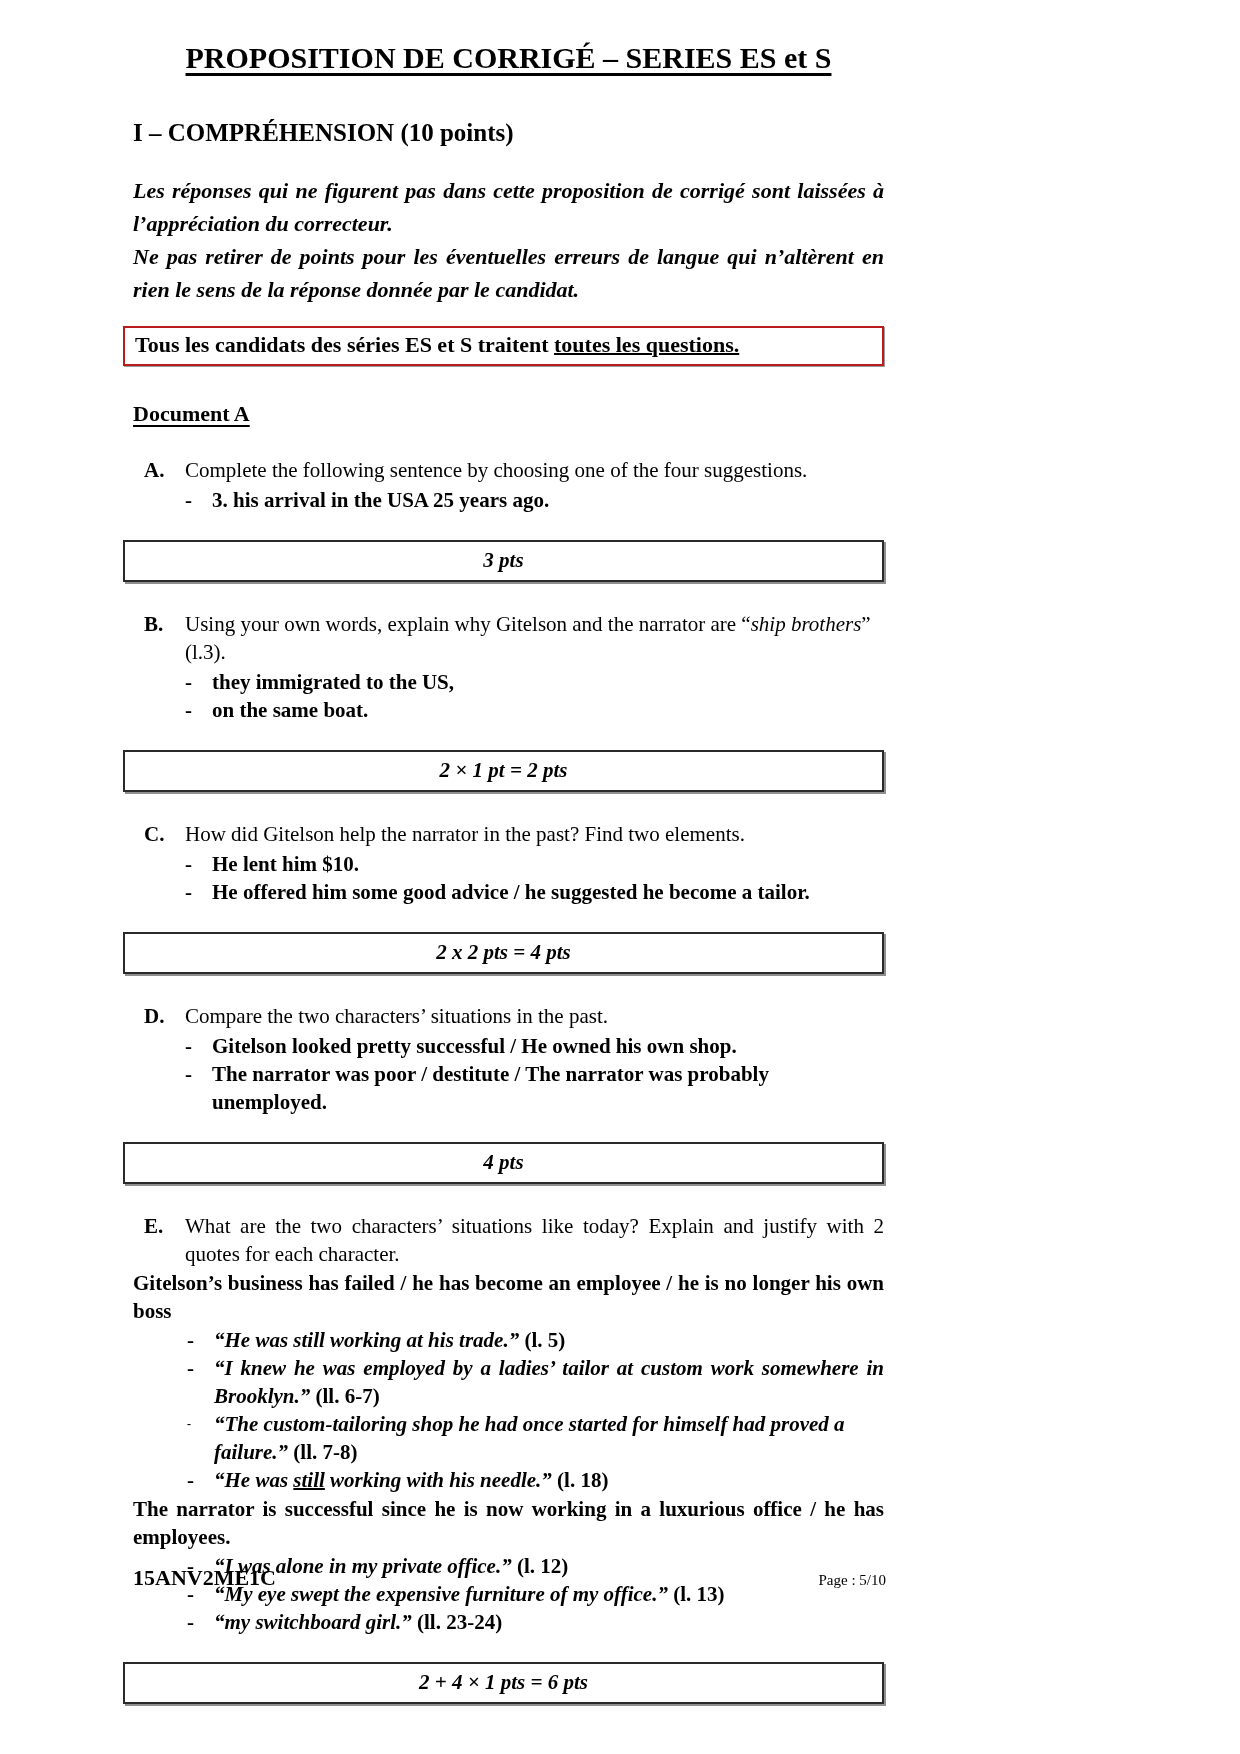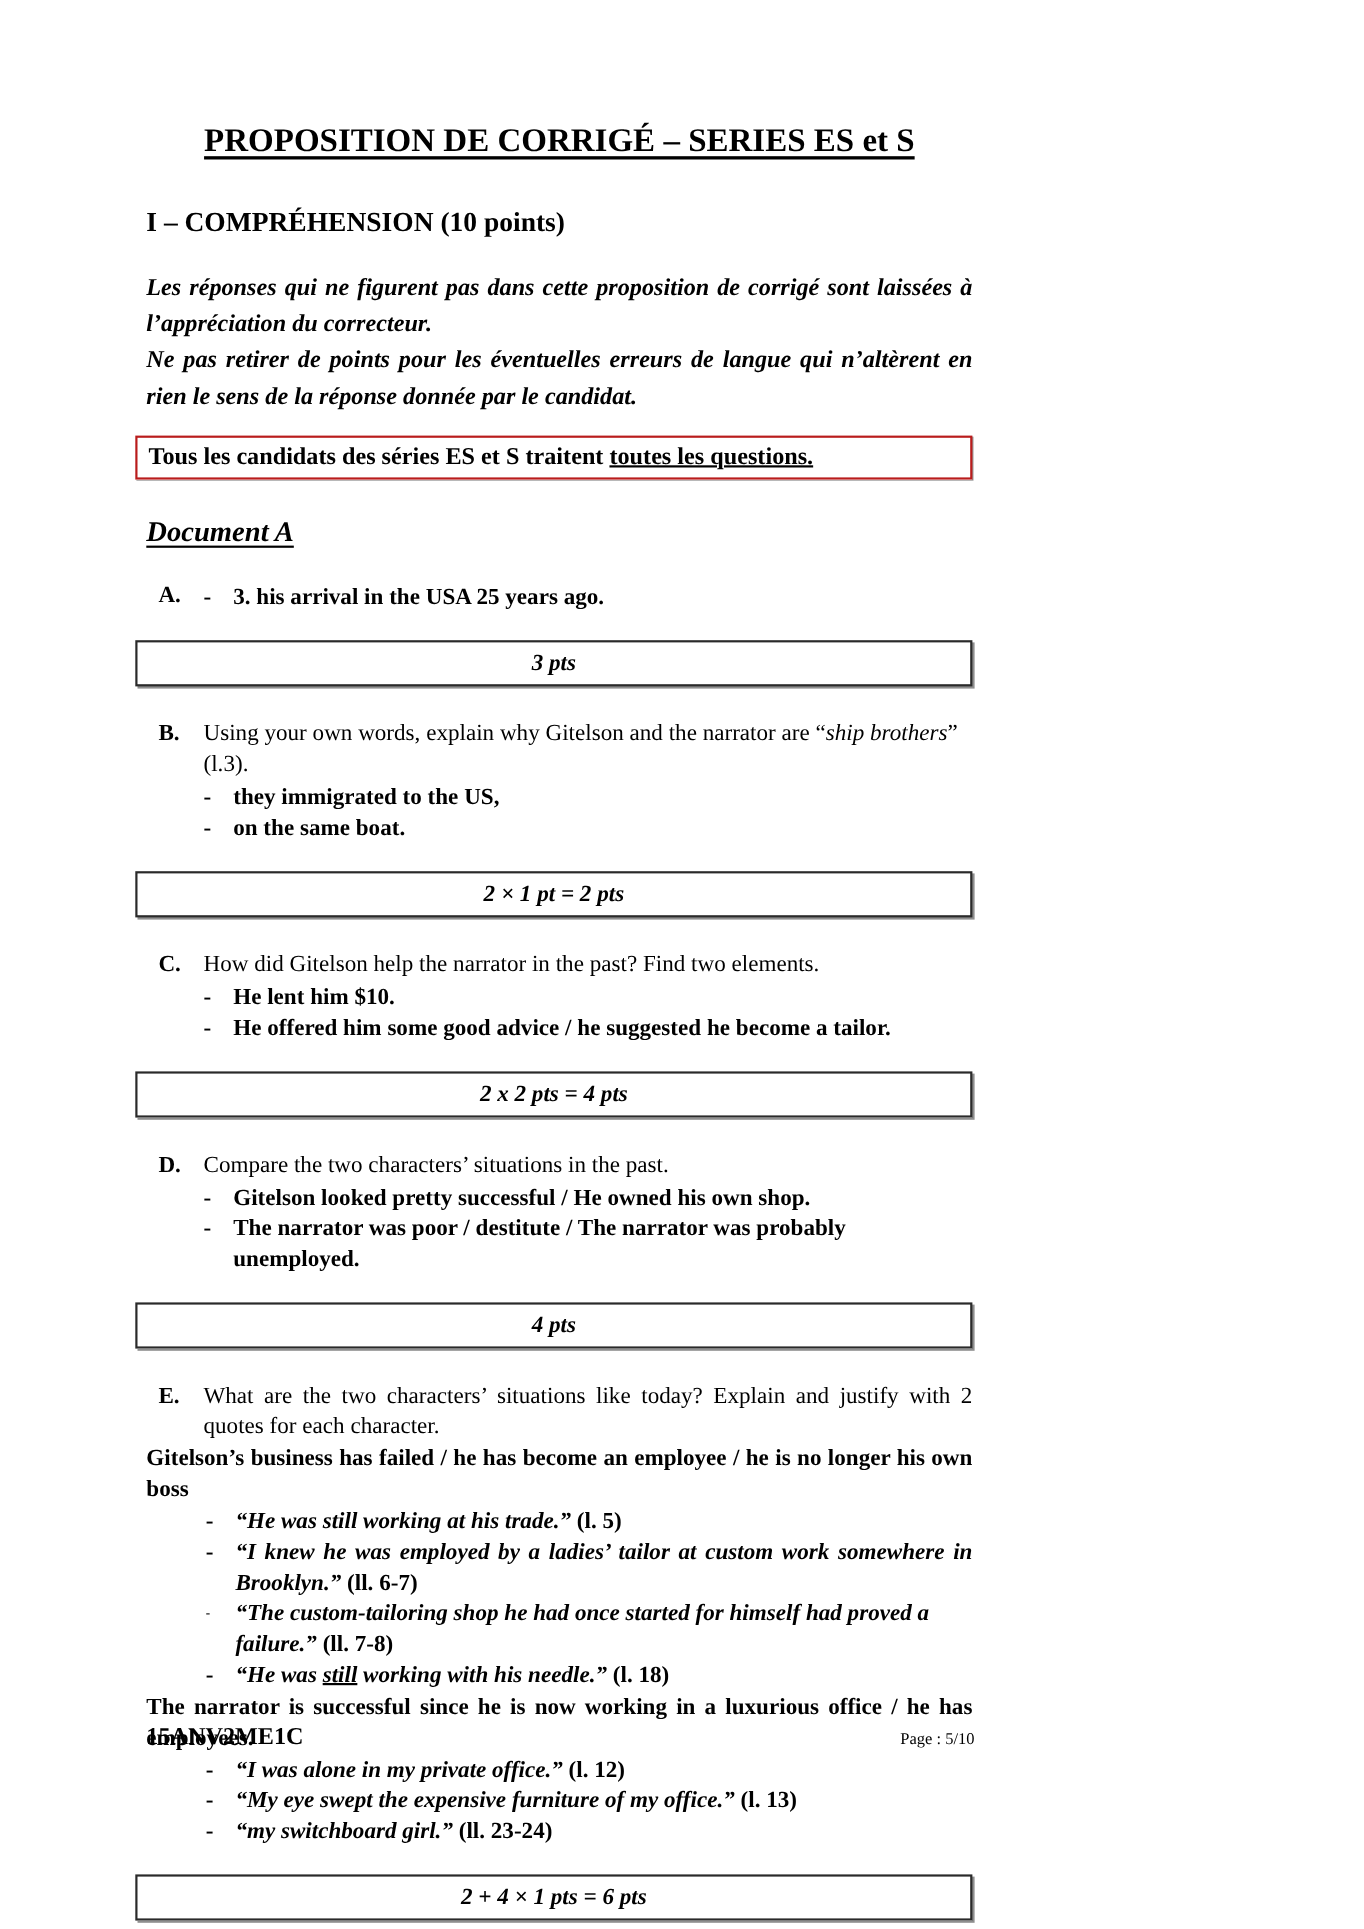--- a/index.html
+++ b/index.html
@@ -5,21 +5,21 @@
   html, body {
     margin: 0;
     padding: 0;
     background: #ffffff;
   }
   .page {
     position: relative;
     width: 1016px;
     height: 1754px;
     box-sizing: border-box;
-    padding: 110px 132px 0 133px;
+    padding: 40px 132px 0 133px;
     background: #ffffff;
     color: #000000;
     font-family: "Liberation Serif", "DejaVu Serif", serif;
     font-size: 21px;
     line-height: 28px;
     overflow: hidden;
   }
   .title {
     margin: 0;
     text-align: center;
@@ -54,23 +54,22 @@
     padding: 3px 10px 5px 10px;
     font-weight: 700;
     font-size: 22px;
   }
   .notice-box .u {
     text-decoration: underline;
     text-decoration-thickness: 2px;
   }
   .doc-heading {
     margin: 34px 0 0 0;
-    font-size: 26px;
-    font-weight: 700;
-    font-style: italic;
+    font-size: 22px;
+    font-weight: 700;
   }
   .doc-heading span {
     text-decoration: underline;
     text-decoration-thickness: 2px;
     text-underline-offset: 4px;
   }
   .question { margin: 28px 0 0 0; }
   .q-row { display: flex; }
   .q-letter {
     flex: 0 0 52px;
@@ -136,20 +135,21 @@
   <p class="intro">Ne pas retirer de points pour les éventuelles erreurs de langue qui n’altèrent en rien le sens de la réponse donnée par le candidat.</p>
 
   <div class="notice-box"><span>Tous les candidats des séries ES et S traitent </span><span class="u">toutes les questions.</span></div>
 
   <h3 class="doc-heading"><span>Document A</span></h3>
 
   <section class="question">
     <div class="q-row">
       <span class="q-letter">A.</span>
       <div class="q-body">
+        <p class="q-text">Complete the following sentence by choosing one of the four suggestions.</p>
         <div class="ans-list">
           <div class="ans-item">
             <span class="dash">-</span>
             <span class="ans">3. his arrival in the USA 25 years ago.</span>
           </div>
         </div>
       </div>
     </div>
   </section>
   <div class="pts-box"><span>3 pts</span></div>

